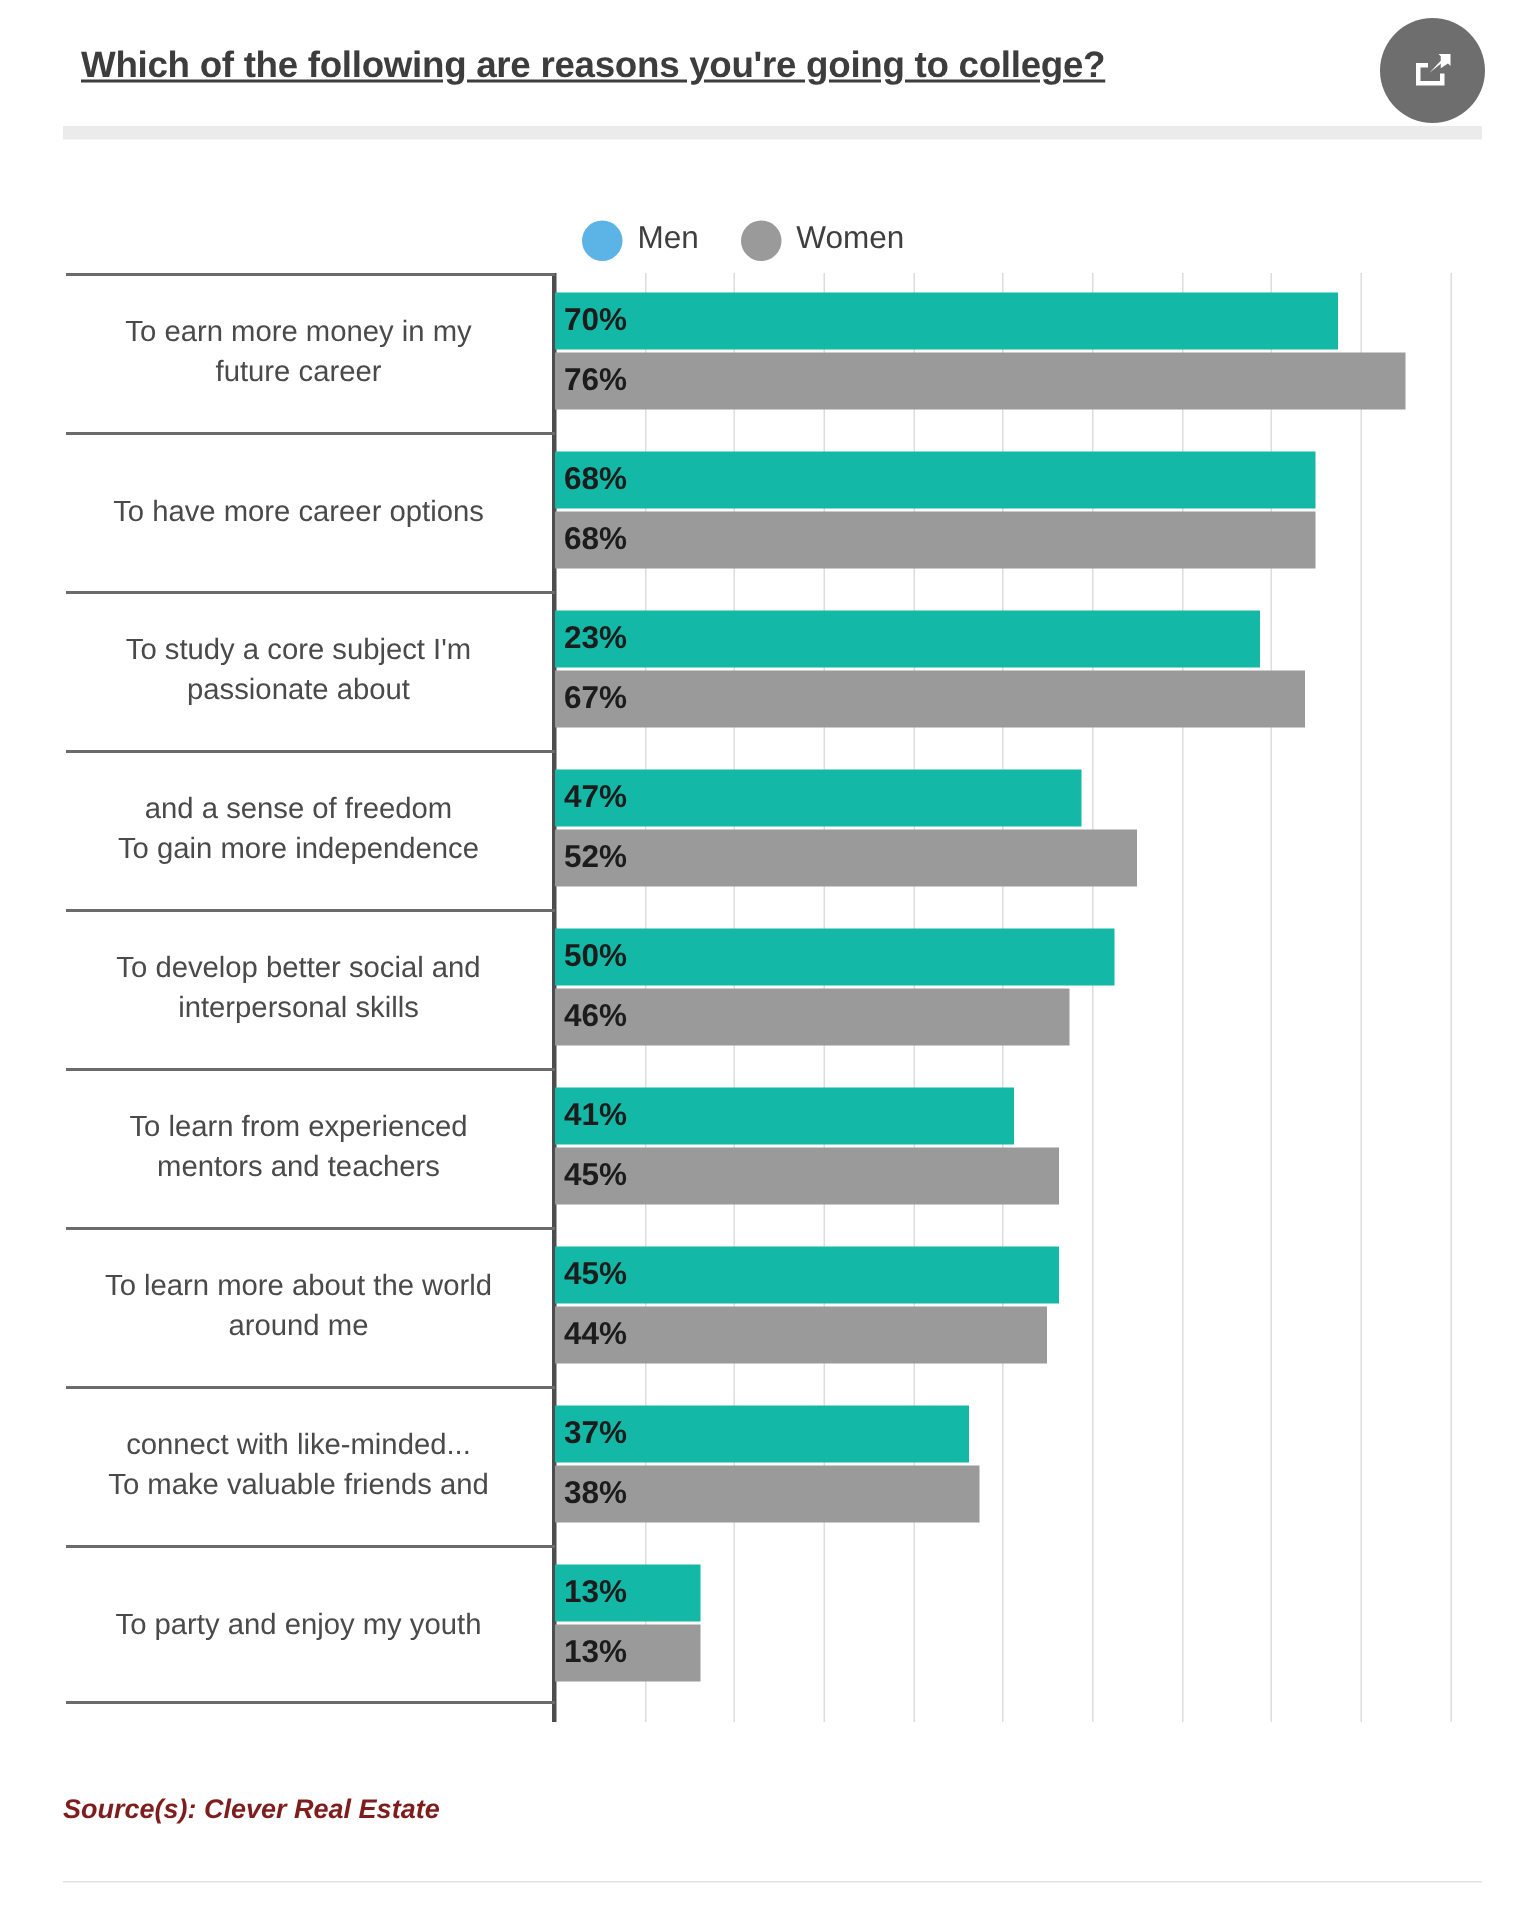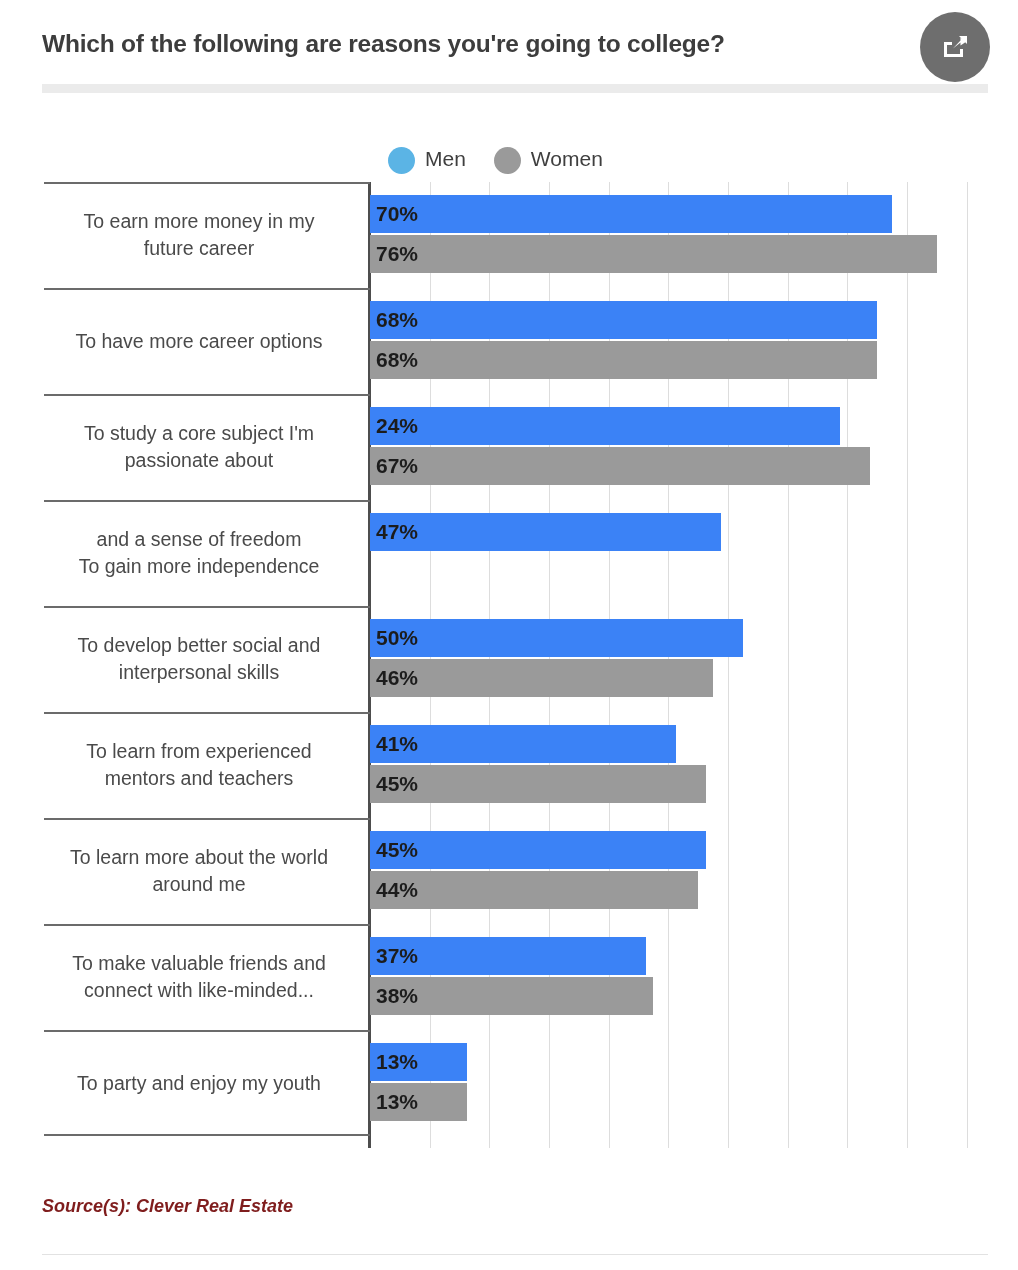--- a/index.html
+++ b/index.html
@@ -17,27 +17,28 @@
     overflow: hidden;
   }
 
   
   .header {
     position: relative;
     height: 92px;
   }
   .chart-title {
     position: absolute;
-    left: 42px;
+    left: 54px;
     top: 30px;
     font-size: 24.5px;
     font-weight: bold;
     color: #3d3d3d;
     letter-spacing: -0.2px;
     white-space: nowrap;
+    text-decoration: underline;
   }
   .share-button {
     position: absolute;
     right: 28px;
     top: 12px;
     width: 70px;
     height: 70px;
     border-radius: 50%;
     background: #6e6e6e;
     border: none;
@@ -160,21 +161,21 @@
     top: 0;
     height: 106px;
     width: 648px;
   }
   .bar {
     position: absolute;
     height: 38px;
     display: flex;
     align-items: center;
   }
-  .bar.men   { top: 13px; background: #3b82f6; }
+  .bar.men   { top: 13px; background: #14b8a6; }
   .bar.women { top: 53px; background: #9a9a9a; }
   .bar-value {
     font-size: 21px;
     font-weight: bold;
     color: #1c1c1c;
     padding-left: 6px;
     white-space: nowrap;
   }
 
   
@@ -277,37 +278,40 @@
         </div>
       </div>
       <div class="row">
         <div class="row-sep"></div>
         <div class="cat-label">
           <div>To study a core subject I'm</div>
           <div>passionate about</div>
         </div>
         <div class="bars">
           <div class="bar men" style="width: 469.98px;">
-            <span class="bar-value">24%</span>
+            <span class="bar-value">23%</span>
           </div>
           <div class="bar women" style="width: 499.82px;">
             <span class="bar-value">67%</span>
           </div>
         </div>
       </div>
       <div class="row">
         <div class="row-sep"></div>
         <div class="cat-label">
           <div>and a sense of freedom</div>
           <div>To gain more independence</div>
         </div>
         <div class="bars">
           <div class="bar men" style="width: 350.62px;">
             <span class="bar-value">47%</span>
           </div>
+          <div class="bar women" style="width: 387.92px;">
+            <span class="bar-value">52%</span>
+          </div>
         </div>
       </div>
       <div class="row">
         <div class="row-sep"></div>
         <div class="cat-label">
           <div>To develop better social and</div>
           <div>interpersonal skills</div>
         </div>
         <div class="bars">
           <div class="bar men" style="width: 373px;">
@@ -344,22 +348,22 @@
             <span class="bar-value">45%</span>
           </div>
           <div class="bar women" style="width: 328.24px;">
             <span class="bar-value">44%</span>
           </div>
         </div>
       </div>
       <div class="row">
         <div class="row-sep"></div>
         <div class="cat-label">
+          <div>connect with like-minded...</div>
           <div>To make valuable friends and</div>
-          <div>connect with like-minded...</div>
         </div>
         <div class="bars">
           <div class="bar men" style="width: 276.02px;">
             <span class="bar-value">37%</span>
           </div>
           <div class="bar women" style="width: 283.48px;">
             <span class="bar-value">38%</span>
           </div>
         </div>
       </div>

